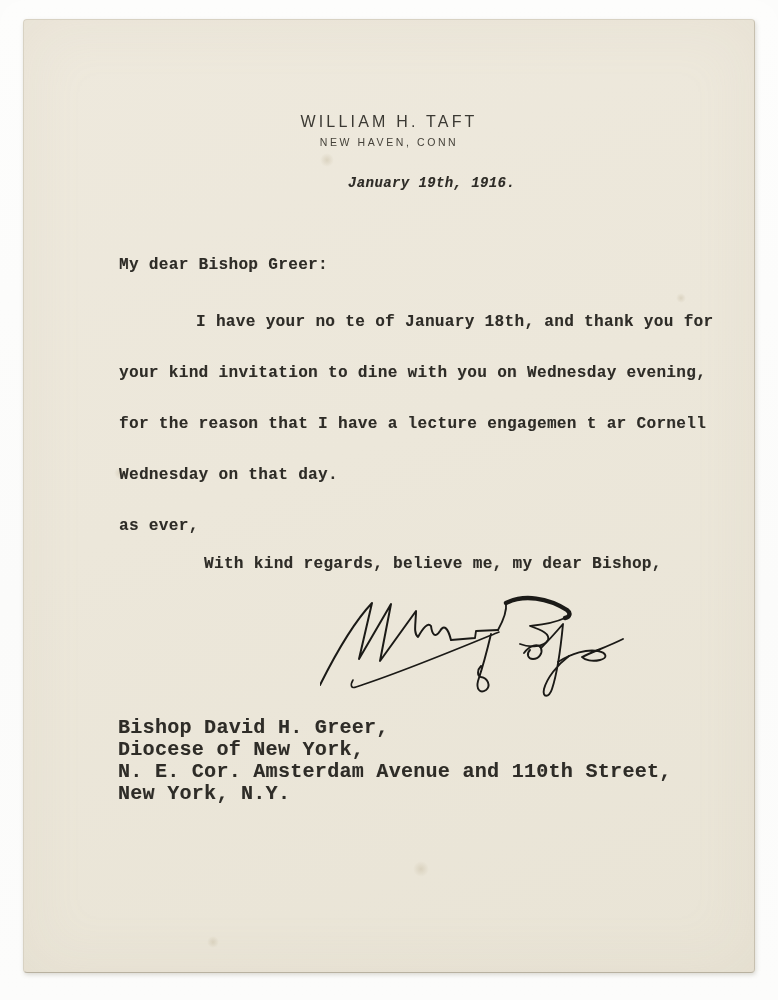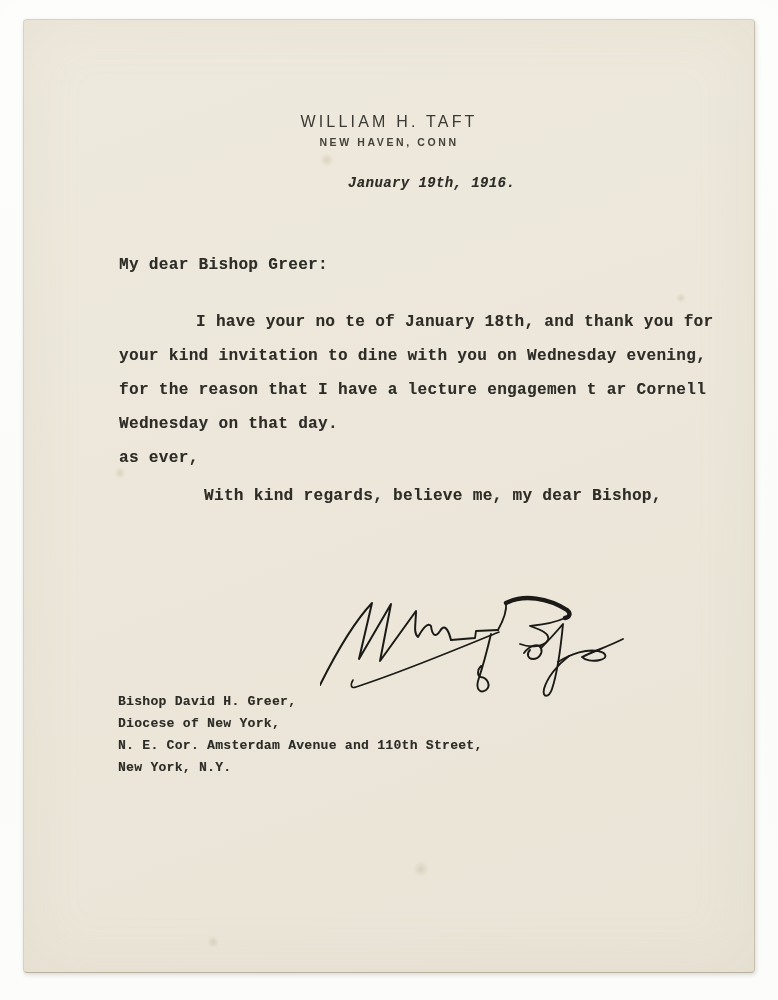--- a/index.html
+++ b/index.html
@@ -51,21 +51,21 @@
     font-family: "Liberation Sans", sans-serif;
     font-size: 16px;
     letter-spacing: 3.2px;
     font-weight: 400;
     color: #3b3933;
   }
   .lh-loc {
     margin-top: 5px;
     font-family: "Liberation Sans", sans-serif;
     font-size: 10.5px;
-    font-weight: 700;
+    font-weight: 400;
     letter-spacing: 2.6px;
     color: #45423a;
   }
   .type {
     color: #2e2c27;
     font-weight: 700;
     white-space: pre;
     text-shadow: 0.3px 0.3px 0 rgba(46,44,39,0.35);
   }
   .date-line {
@@ -76,34 +76,34 @@
     font-style: italic;
   }
   .letter-body {
     position: absolute;
     top: 236px; left: 95px;
     width: 500px;
     font-size: 16px;
     letter-spacing: 0.35px;
   }
   .salutation { height: 34px; margin-bottom: 23px; }
-  .line { height: 34px; }
+  .line { height: 34px; margin-top: 17px; }
   .indent-para  { padding-left: 77px; }
   .indent-close { padding-left: 85px; margin-top: 4px; }
   .valediction  { padding-left: 219px; }
 
   .signature-svg {
     position: absolute;
     left: 296px; top: 570px;
     width: 312px; height: 118px;
   }
   .address-block {
     position: absolute;
-    top: 674px; left: 94px;
-    font-size: 13px;
+    top: 696px; left: 94px;
+    font-size: 20px;
     letter-spacing: 0.3px;
   }
   .address-block .addr-line { height: 22px; }
 </style>
 </head>
 <body>
 
 <div class="photo-bg">
   <div class="paper">
 

